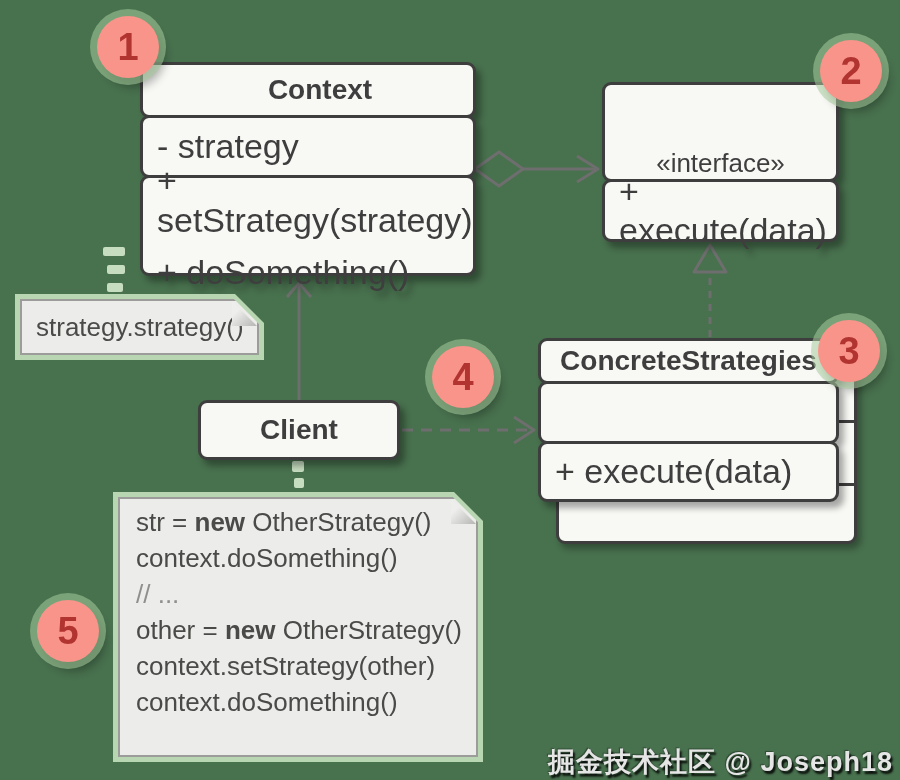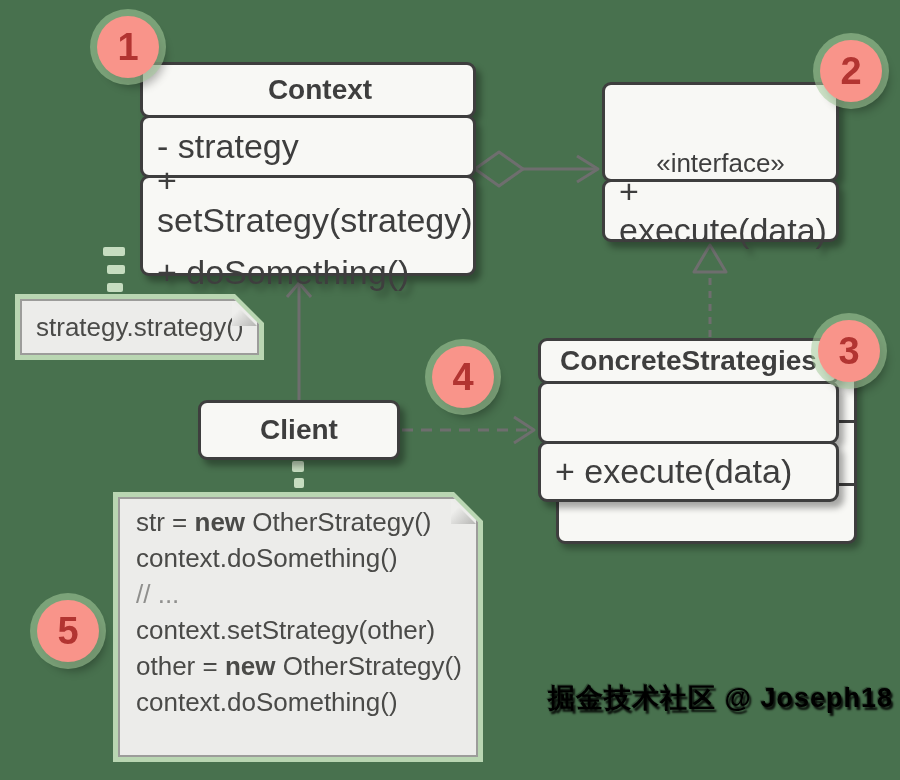--- a/index.html
+++ b/index.html
@@ -88,23 +88,23 @@
     width:62px; height:62px; border-radius:50%;
     background:#f9948a;
     color:#b23431; font-size:38px; font-weight:bold;
     display:flex; align-items:center; justify-content:center;
     box-shadow: 0 0 0 7px rgba(166,204,157,0.55), 6px 9px 10px rgba(0,0,0,0.3);
   }
 
   
   .watermark {
     position:absolute; z-index:6;
-    top:680px; right:7px;
+    top:744px; right:7px;
     font-size:27px; font-weight:bold;
-    color:#000000; letter-spacing:1px;
+    color:#e5e5e5; letter-spacing:1px;
     text-shadow: 2px 3px 2px rgba(0,0,0,0.85), -1px -1px 1px rgba(0,0,0,0.35);
   }
 </style>
 </head>
 <body>
 
 <div class="stage">
 
   <svg class="overlay" width="900" height="780" viewBox="0 0 900 780">
 
@@ -176,22 +176,22 @@
     </div>
   </div>
 
   <div class="note-outer" style="left:113px; top:492px; width:370px; height:270px;">
     <div class="note">
       <div class="fold"></div>
       <div class="code-body">
         <div class="code-line"><span>str = </span><strong>new</strong><span> OtherStrategy()</span></div>
         <div class="code-line"><span>context.doSomething()</span></div>
         <div class="code-line comment"><span>// ...</span></div>
+        <div class="code-line"><span>other = </span><strong>new</strong><span> OtherStrategy()</span></div>
         <div class="code-line"><span>context.setStrategy(other)</span></div>
-        <div class="code-line"><span>other = </span><strong>new</strong><span> OtherStrategy()</span></div>
         <div class="code-line"><span>context.doSomething()</span></div>
       </div>
     </div>
   </div>
 
   <div class="badge" style="left:97px; top:16px;">1</div>
   <div class="badge" style="left:820px; top:40px;">2</div>
   <div class="badge" style="left:818px; top:320px;">3</div>
   <div class="badge" style="left:432px; top:346px;">4</div>
   <div class="badge" style="left:37px; top:600px;">5</div>

